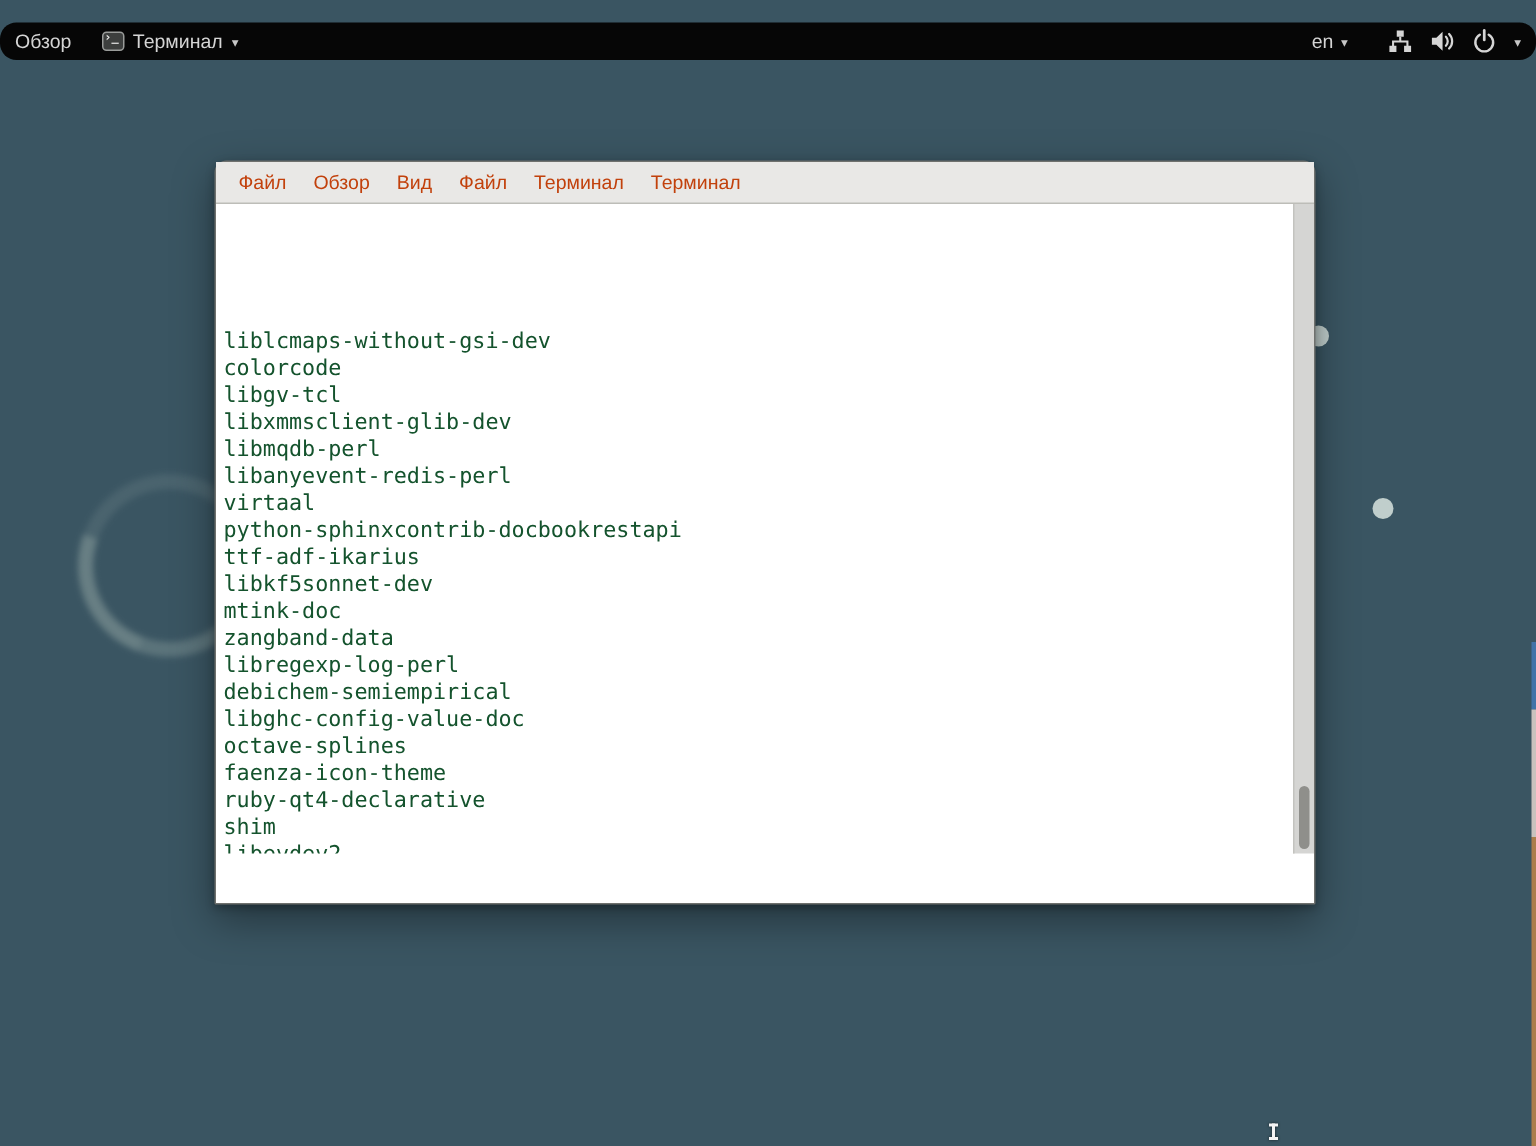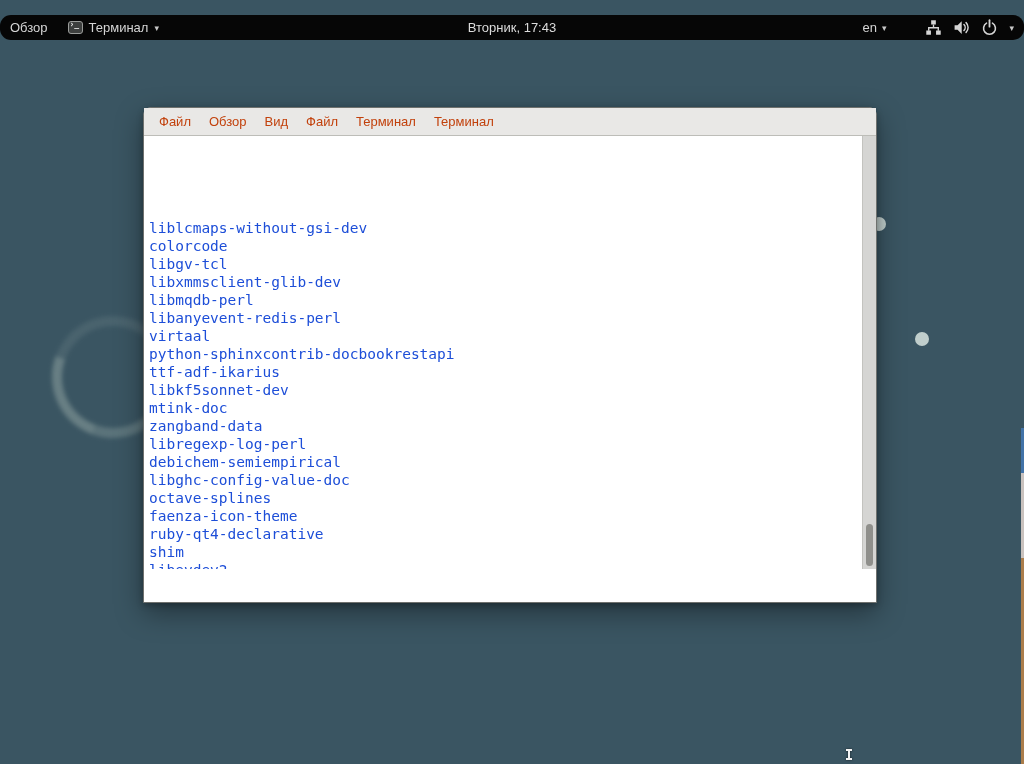--- a/index.html
+++ b/index.html
@@ -51,21 +51,21 @@
   }
   .app-terminal-icon::before {
     content:"›_"; position:absolute; left:1px; top:-2px;
     font:bold 8px "DejaVu Sans Mono", monospace; color:#e9e9e9; letter-spacing:0;
   }
   .tb-arrow { font-size:9px; color:#c7c7c7; }
   .tb-clock {
     position:absolute; left:0; right:0; text-align:center; color:#dcdcdc;
   }
   .tb-right { position:absolute; right:10px; display:flex; align-items:center; gap:11px; }
-  .tb-kbd { display:flex; align-items:center; gap:5px; margin-right:28px; }
+  .tb-kbd { display:flex; align-items:center; gap:5px; margin-right:16px; }
   .tb-icon { width:17px; height:17px; display:block; }
 
   
   .window {
     position:absolute; left:143px; top:107px; width:734px; height:496px; z-index:3;
     border:1px solid #6f716e; border-radius:8px 8px 1px 1px;
     box-shadow:0 10px 28px rgba(0,0,0,0.38), 0 2px 6px rgba(0,0,0,0.25);
     background:#ffffff;
   }
   .titlebar {
@@ -85,21 +85,21 @@
     display:flex; align-items:center; padding-left:6px;
     font-size:13px; color:#c2410c;
   }
   .menu-item { padding:4px 9px; cursor:default; }
 
   .term-area { position:relative; width:732px; height:433px; background:#ffffff; }
   .term-text {
     position:absolute; left:0; top:0; right:14px; bottom:0;
     padding:3px 0 0 5px;
     font:14.5px "DejaVu Sans Mono", monospace;
-    color:#1d4ed8; white-space:pre; overflow:hidden;
+    color:#14532d; white-space:pre; overflow:hidden;
   }
   .term-line { height:18px; line-height:18px; }
 
   .scrollbar {
     position:absolute; top:0; right:0; width:14px; height:433px;
     background:#d5d5d3; border-left:1px solid #c3c3bf;
   }
   .scroll-thumb {
     position:absolute; left:3px; right:3px; bottom:3px; height:42px;
     background:#8f8f8b; border-radius:4px;
@@ -129,21 +129,20 @@
 <div class="top-bar">
   <div class="tb-left">
     <span class="tb-item">Обзор</span>
     <span class="tb-item">
       <span class="app-terminal-icon"></span>
       <span>Терминал</span>
       <span class="tb-arrow">▾</span>
     </span>
   </div>
 
-  <div class="tb-clock">Вторник, 17:43</div>
 
   <div class="tb-right">
     <span class="tb-kbd">
       <span>en</span>
       <span class="tb-arrow">▾</span>
     </span>
 
     <svg class="tb-icon" viewBox="0 0 16 16">
       <path d="M5.8 1.2h4.4v4H5.8z" fill="#d5d5d5"></path>
       <path d="M8 5.2v3M3.5 11V8.2h9V11" stroke="#d5d5d5" stroke-width="1.3" fill="none"></path>

